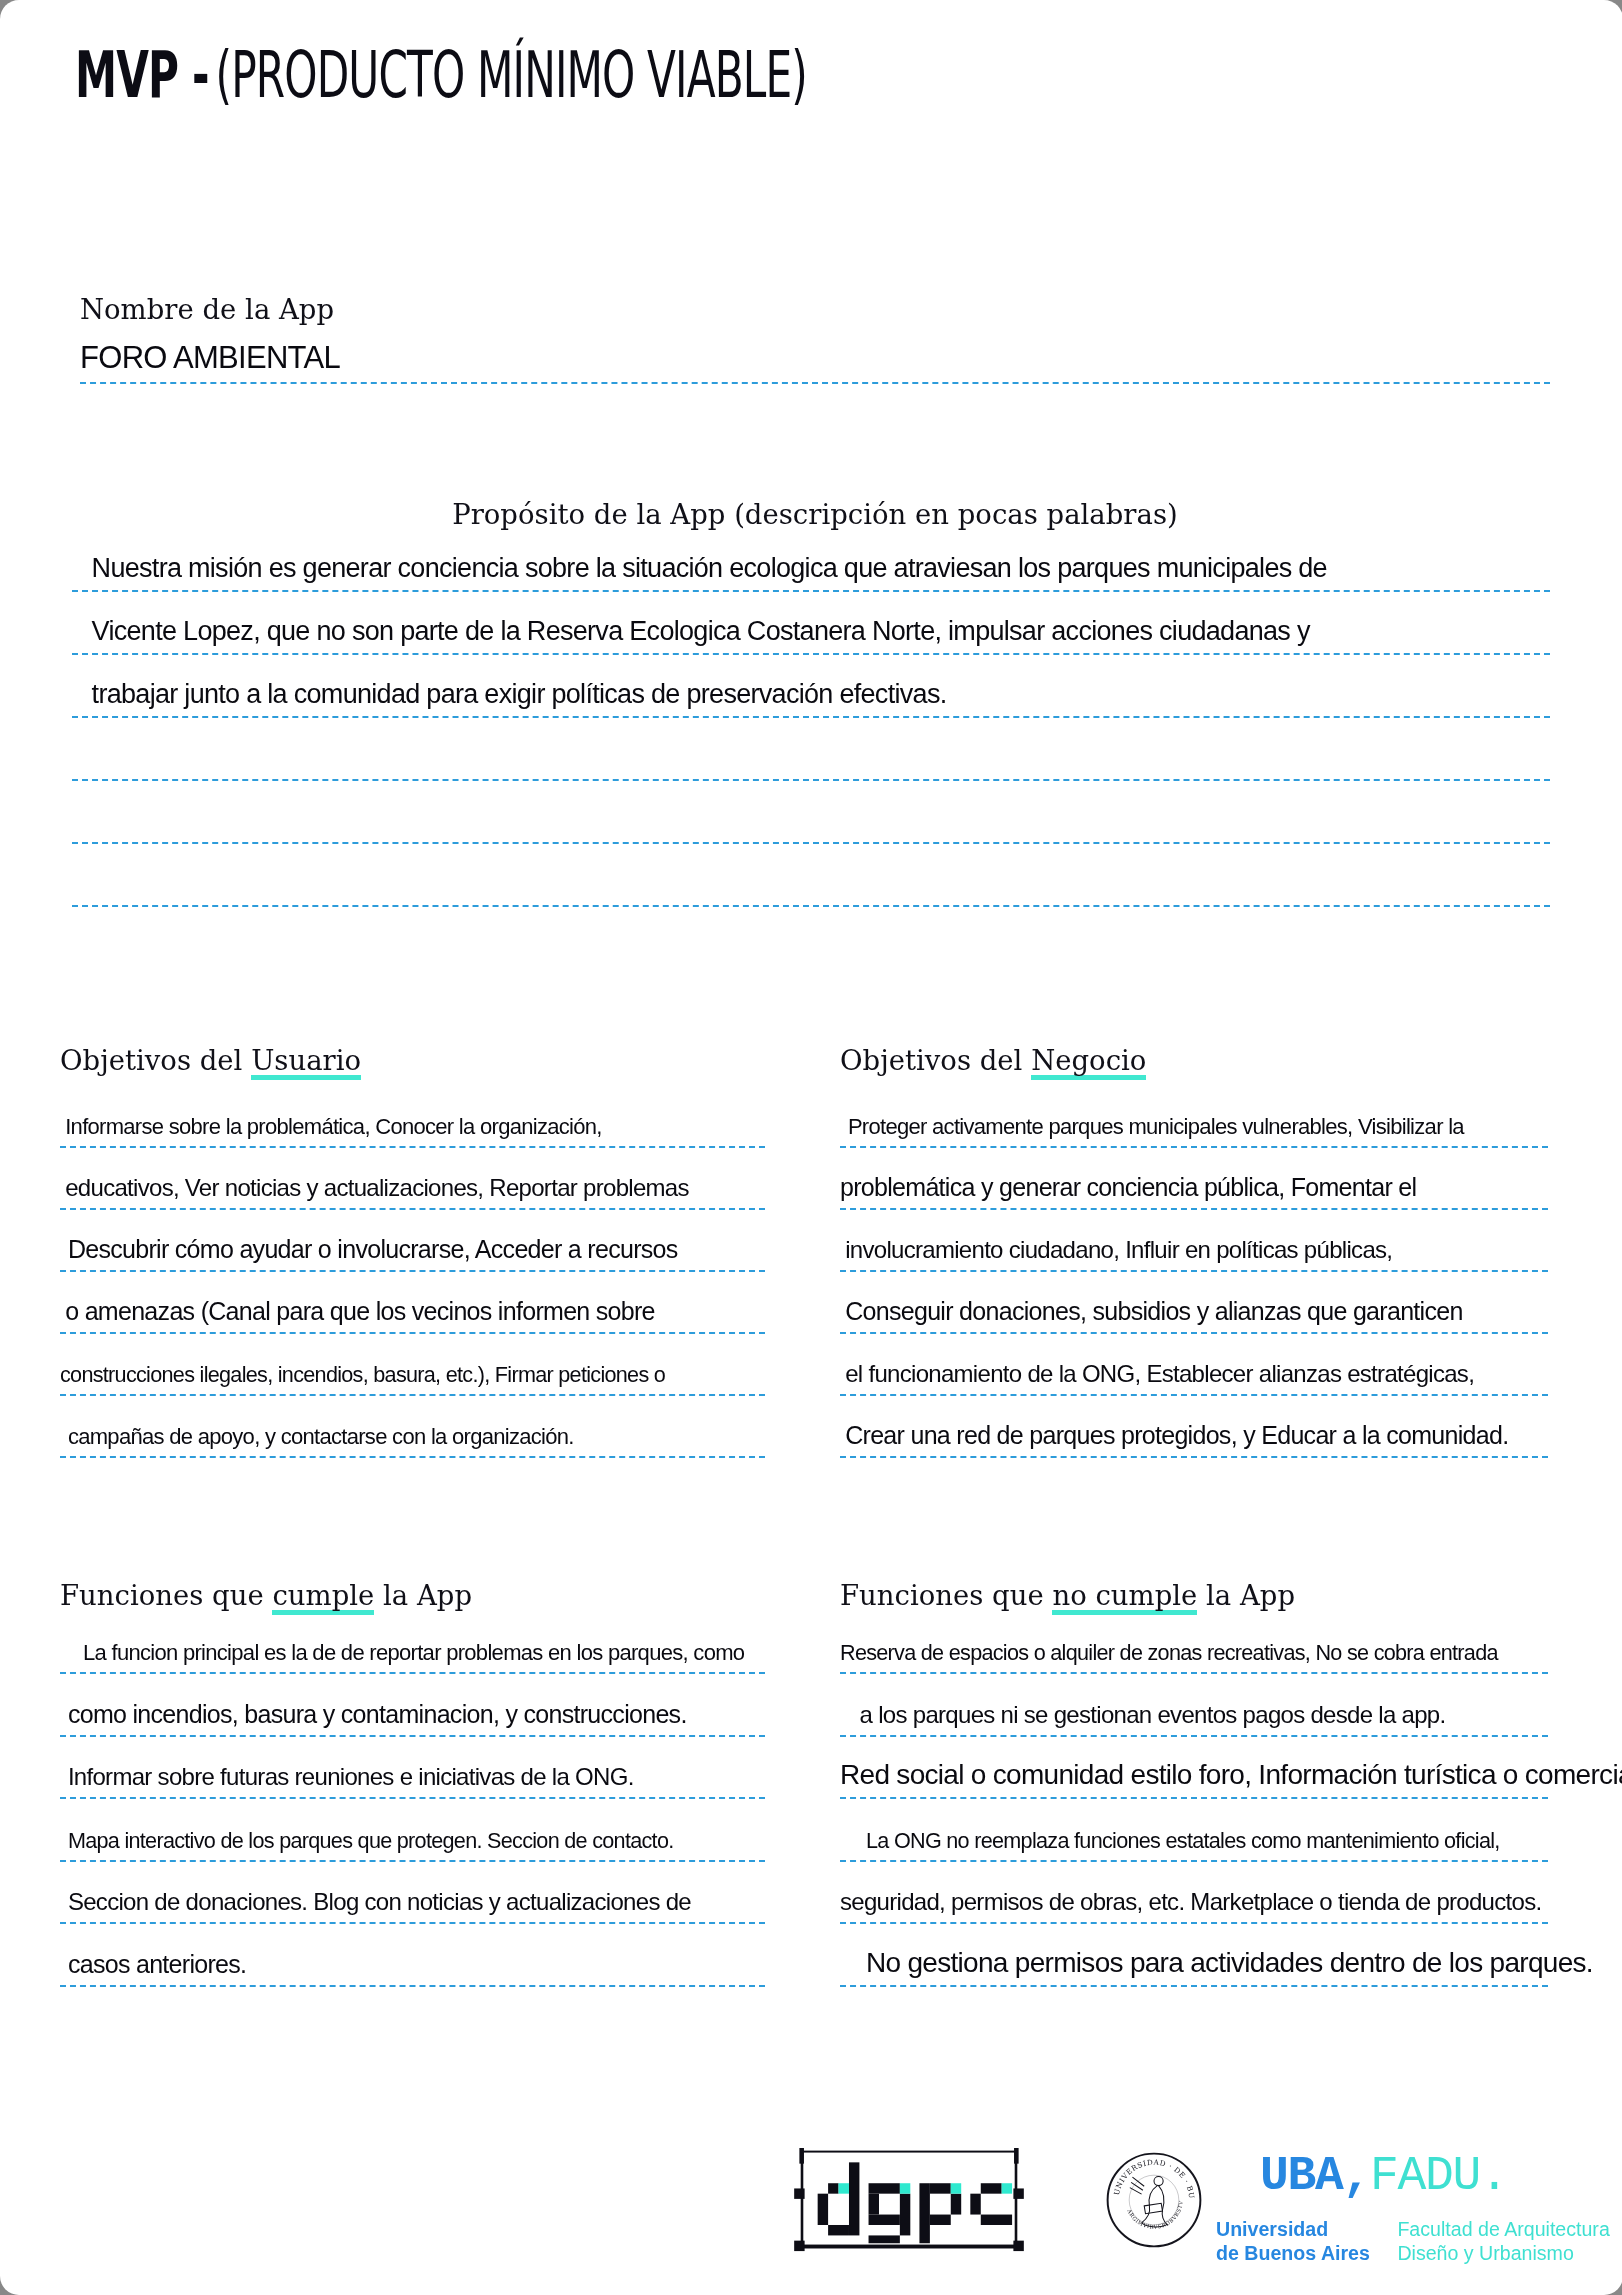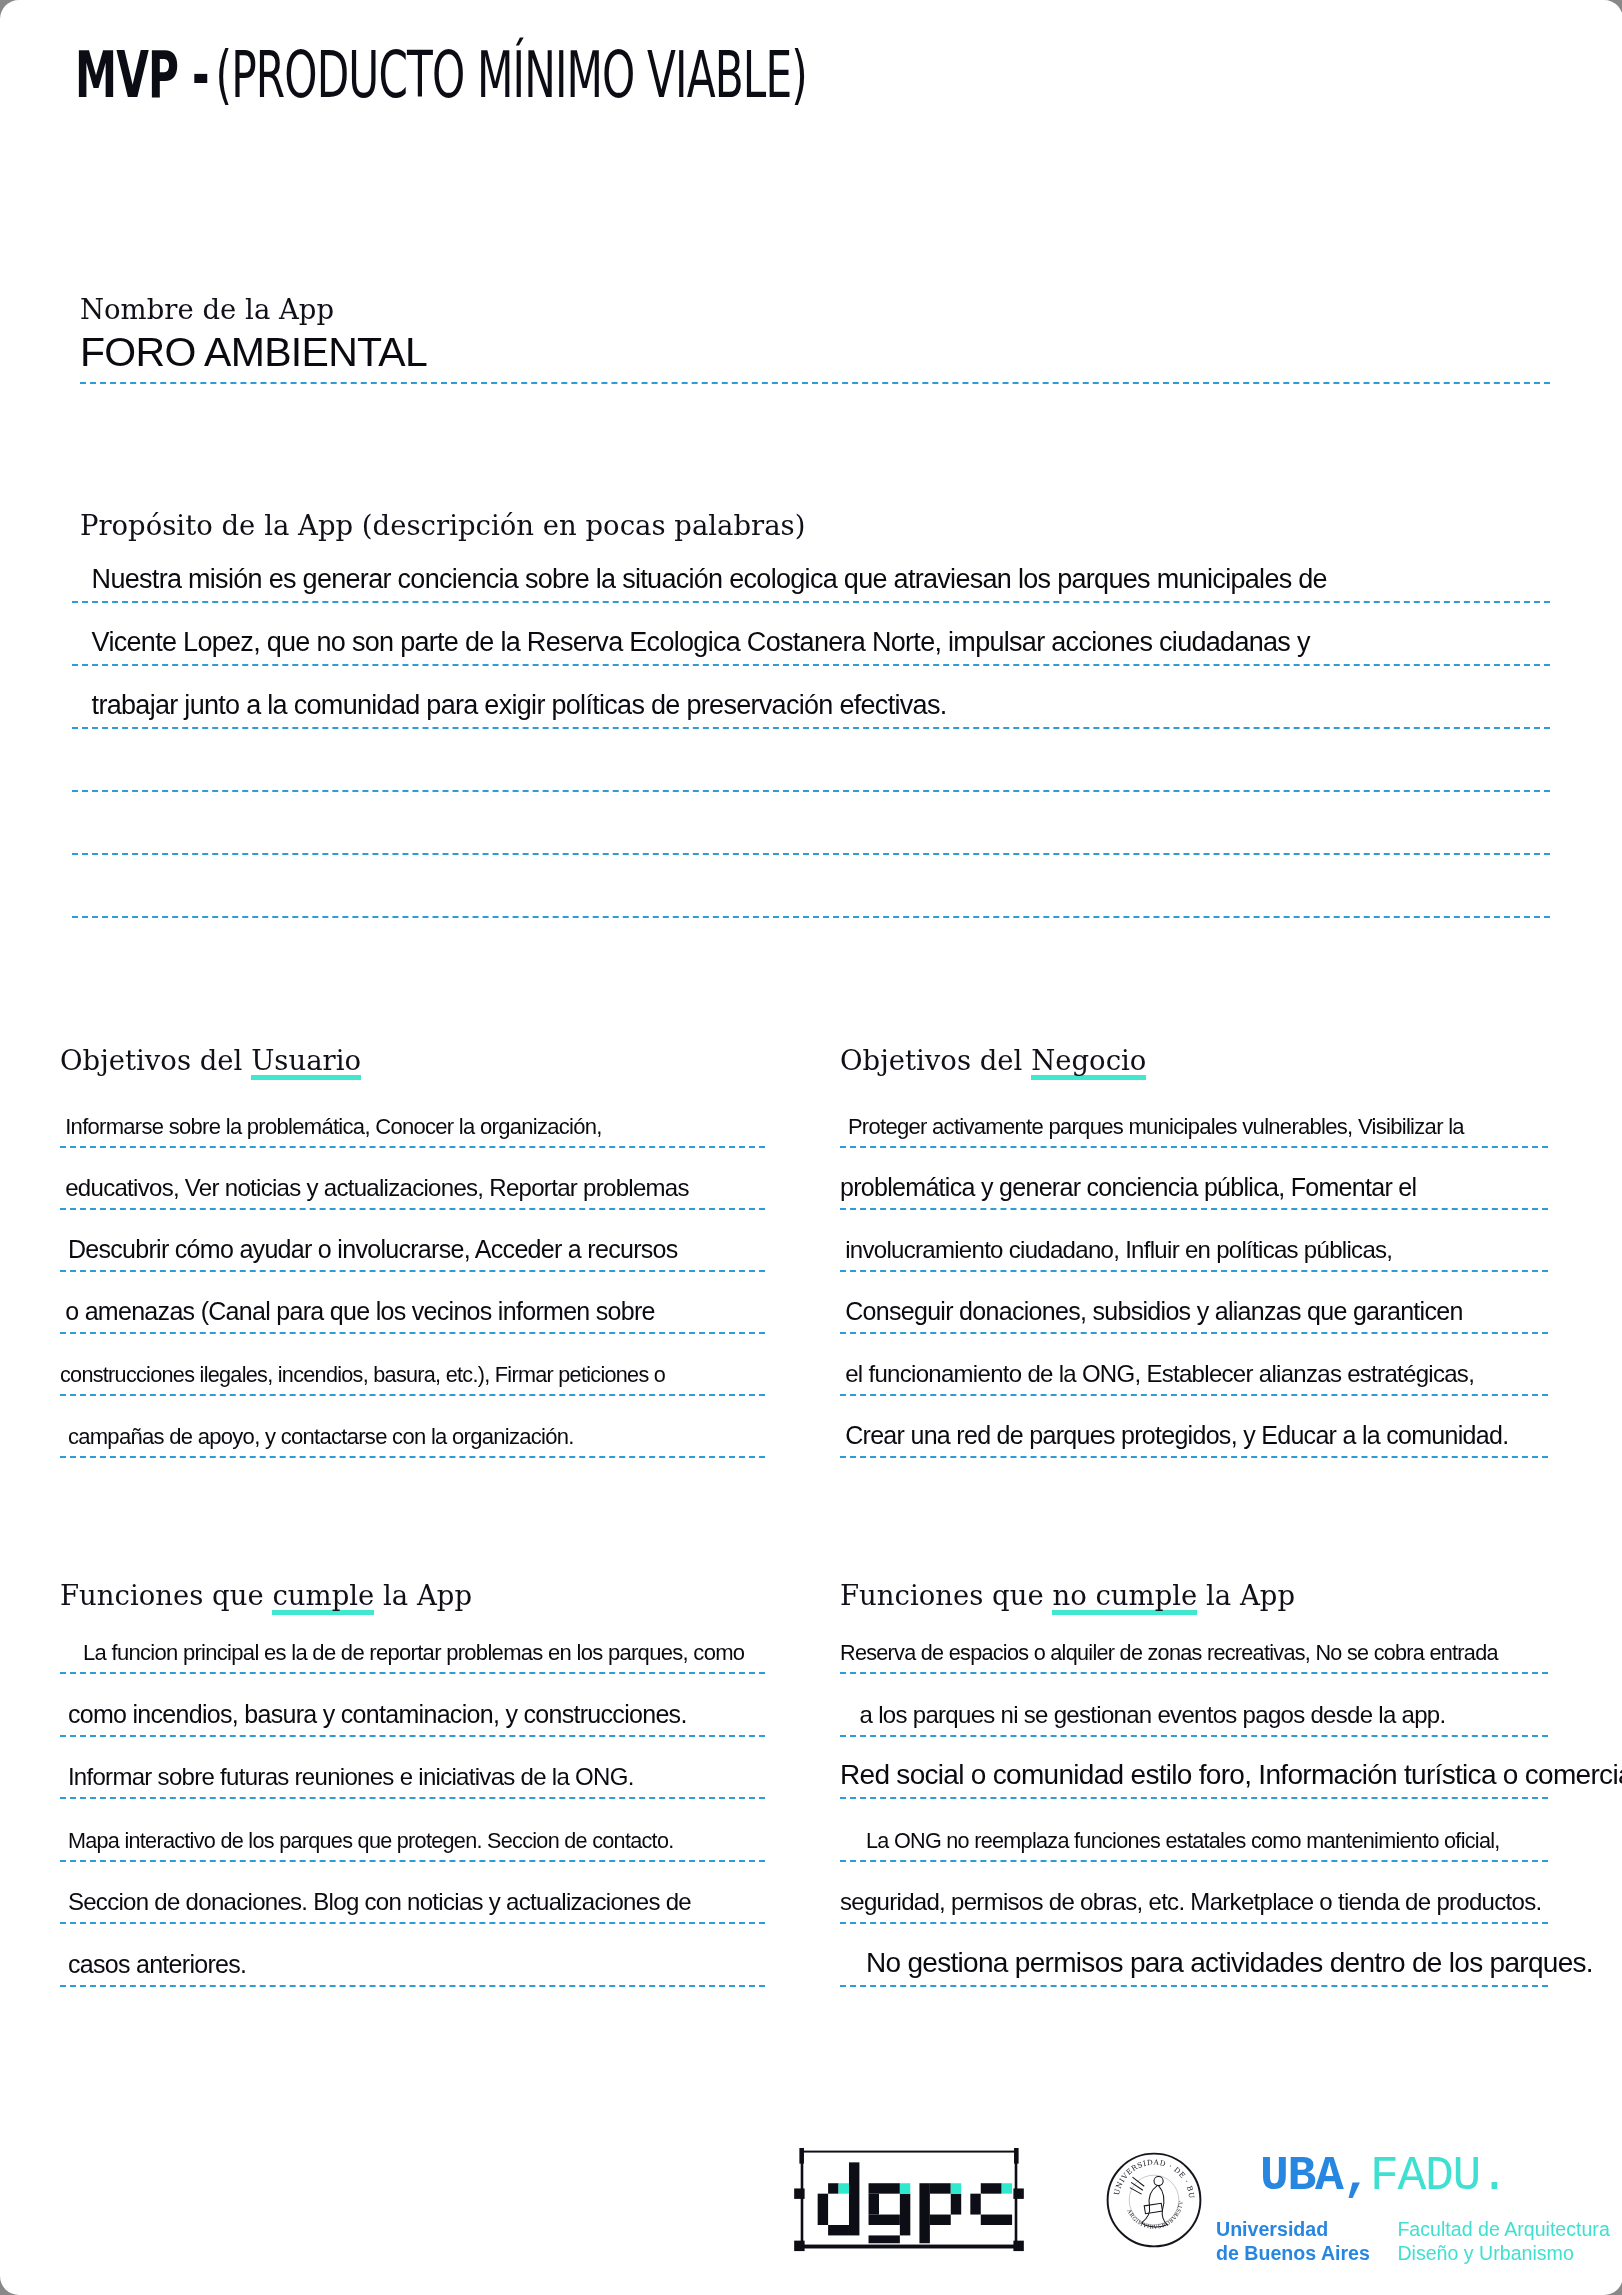--- a/index.html
+++ b/index.html
@@ -37,22 +37,22 @@
     display:flex;align-items:flex-end;
     white-space:nowrap;overflow:visible;
     padding-bottom:5.9px;letter-spacing:-0.7px;color:#0a0a10;
   }
   .fs41{font-size:27px}.fs38{font-size:25px}.fs37{font-size:24px}
   .fs36{font-size:28px}.fs34{font-size:22px}.fs33{font-size:21.6px}
   .ind8{padding-left:5.2px}.ind12{padding-left:7.9px}.ind30{padding-left:19.6px}
   .ind35{padding-left:23px}.ind40{padding-left:26px}
   
   .sec-nombre{position:absolute;left:80px;top:293px;width:1470px;}
-  .sec-nombre .row{height:58px;font-size:41px;align-items:flex-end;}
-  .sec-proposito{position:absolute;left:72px;top:509px;width:1478px;}
+  .sec-nombre .row{height:58px;font-size:31px;align-items:flex-end;}
+  .sec-proposito{position:absolute;left:72px;top:498px;width:1478px;text-align:center;}
   .sec-proposito .h-serif{margin-left:7.9px;}
   .sec-proposito .row{height:63px;}
   .sec-proposito .row.first{height:61px;}
   .cols{position:absolute;left:0;top:0;width:1623px;}
   .cols.objetivos{top:1044px;}
   .cols.funciones{top:1579px;}
   .col{position:absolute;top:0;}
   .col.left{left:60px;width:705px;}
   .col.right{left:840px;width:708px;}
   .col h3{height:41px;}

